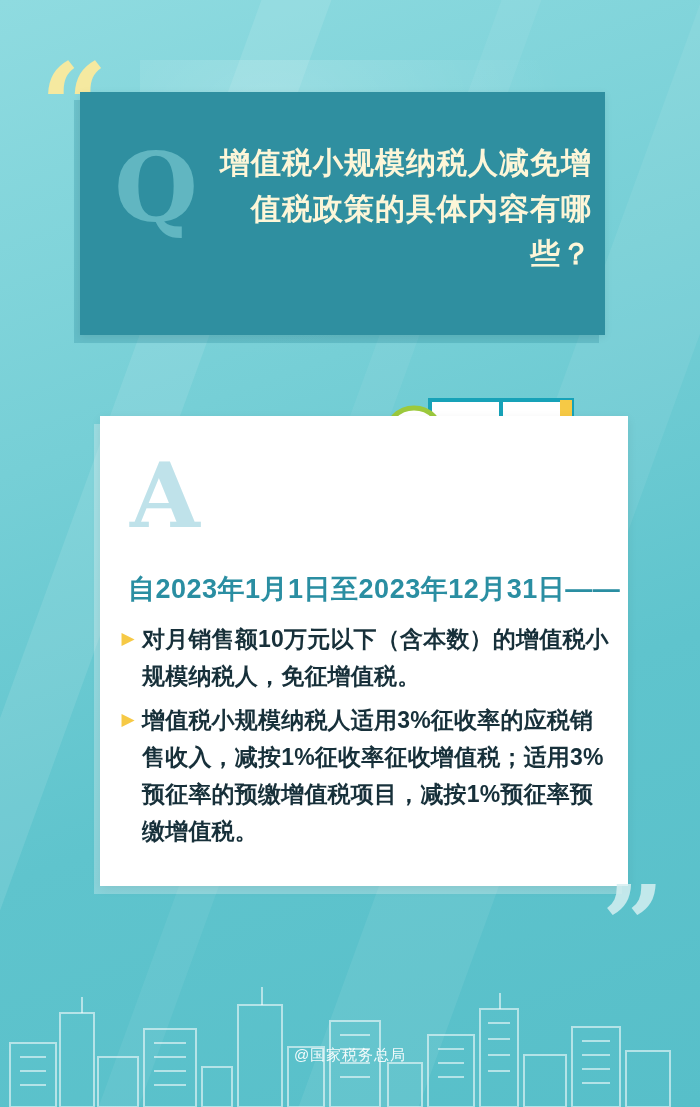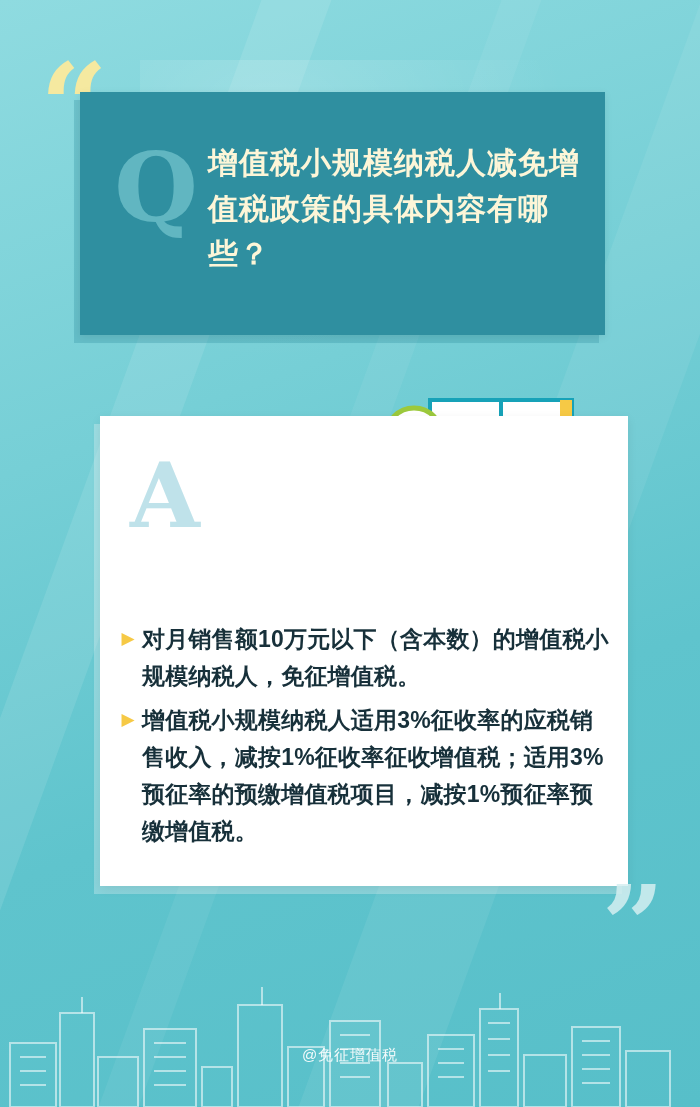--- a/index.html
+++ b/index.html
@@ -73,20 +73,21 @@
     text-align: center;
     flex: none;
   }
   .q-text {
     margin: 48px 13px 0 4px;
     color: #fdf6d8;
     font-size: 30px;
     line-height: 1.52;
     font-weight: 700;
     letter-spacing: 1px;
+    text-align: right;
   }
 
   
   .a-shadow {
     position: absolute; left: 94px; top: 424px;
     width: 528px; height: 470px;
     background: rgba(255,255,255,0.28);
   }
   .a-card {
     position: absolute; left: 100px; top: 416px;
@@ -200,28 +201,29 @@
     <polygon points="18,124 6,124 18,112" fill="#14506b"></polygon>
     <rect x="148" y="118" width="16" height="12" fill="#f6c945"></rect>
 
     <circle cx="34" cy="44" r="28" fill="#ffffff" stroke="#9cc93c" stroke-width="5"></circle>
     <line x1="34" y1="44" x2="34" y2="26" stroke="#14506b" stroke-width="4" stroke-linecap="round"></line>
     <line x1="34" y1="44" x2="48" y2="50" stroke="#14506b" stroke-width="4" stroke-linecap="round"></line>
   </svg>
 
   <div class="a-card">
     <div class="a-letter">A</div>
+    <div class="a-date">自2023年1月1日至2023年12月31日——</div>
     <div class="a-list">
       <div class="a-item">
         <span class="a-bullet">▶</span>
         <span class="a-itemtext">对月销售额10万元以下（含本数）的增值税小规模纳税人，免征增值税。</span>
       </div>
       <div class="a-item">
         <span class="a-bullet">▶</span>
         <span class="a-itemtext">增值税小规模纳税人适用3%征收率的应税销售收入，减按1%征收率征收增值税；适用3%预征率的预缴增值税项目，减按1%预征率预缴增值税。</span>
       </div>
     </div>
   </div>
 
   <div class="quote-close">”</div>
 
-  <div class="watermark">@免征增值税</div>
+  <div class="watermark">@国家税务总局</div>
 </div>
 
 </body></html>

